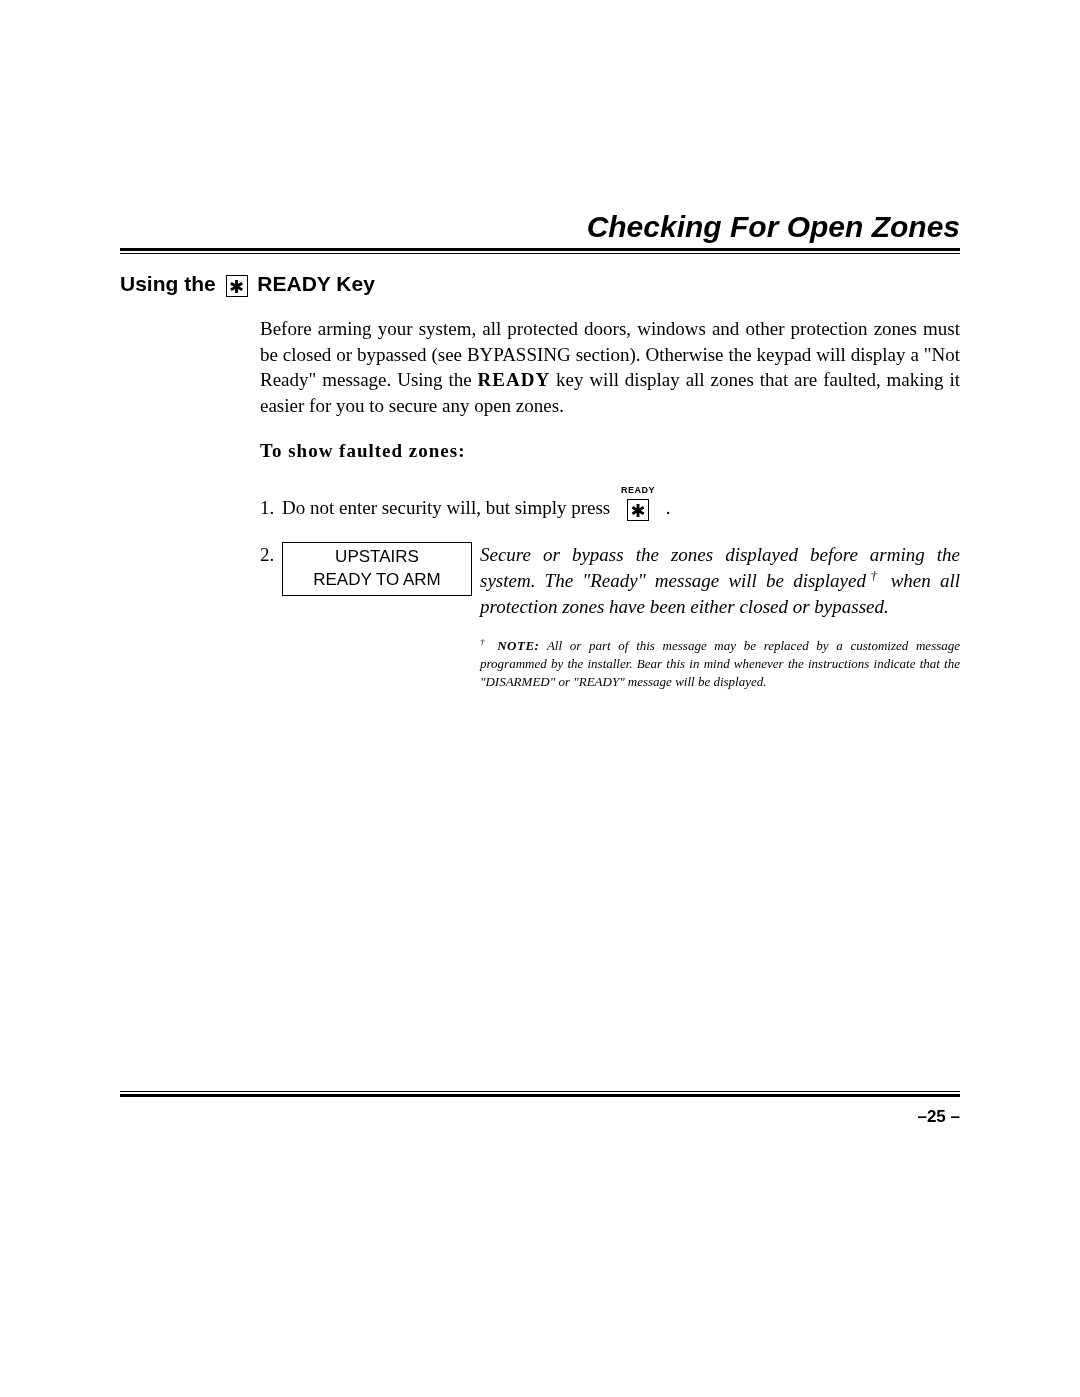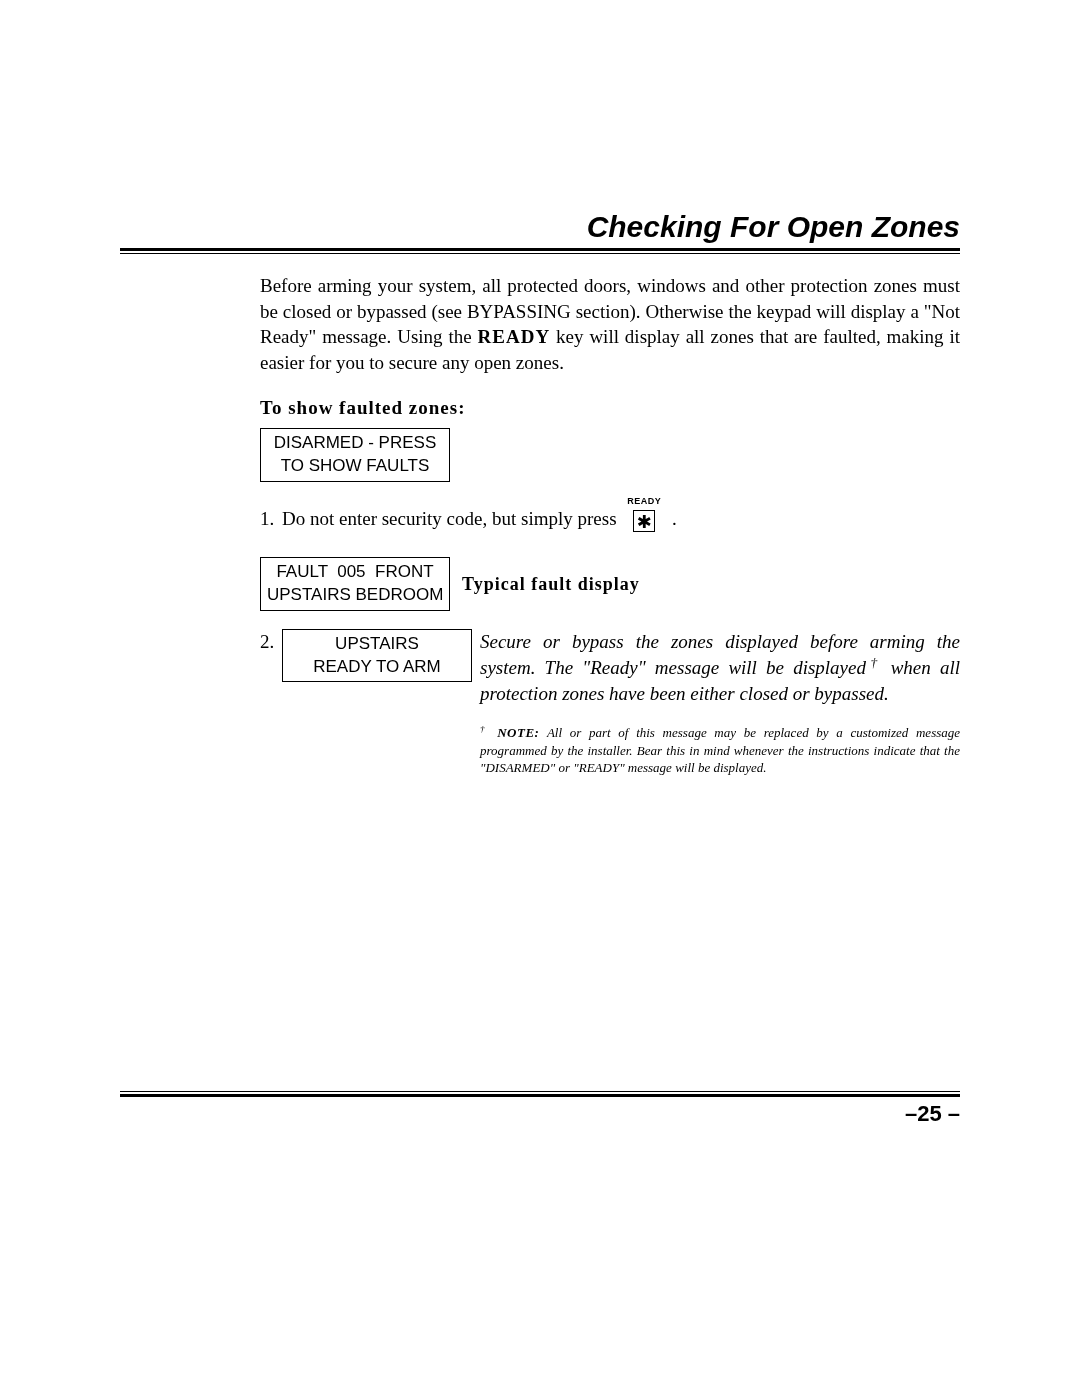--- a/index.html
+++ b/index.html
@@ -161,67 +161,59 @@
     left: 120px;
     right: 120px;
     bottom: 300px;
   }
   .page-num {
     position: absolute;
     right: 120px;
     bottom: 270px;
     font-family: Arial, Helvetica, sans-serif;
     font-weight: bold;
-    font-size: 22px;
+    font-size: 17px;
   }
 </style>
 </head>
 <body>
 
 <div class="page">
 
   <h1 class="title">Checking For Open Zones</h1>
   <hr class="rule-thick">
   <hr class="rule-thin">
 
+  <div class="subhead">
+    <span>Using the </span><span class="keybox">✱</span><span>  READY Key</span>
+  </div>
 
   <div class="content">
 
     <p class="intro oldstyle">
       <span>Before arming your system, all protected doors, windows and other protection zones must be closed or bypassed (see BYPASSING section).  Otherwise the keypad will display a "Not Ready" message. Using the </span><span class="bold" style="letter-spacing:1px">READY</span><span> key will display all zones that are faulted, making it easier for you to secure any open zones.</span>
     </p>
 
     <div class="section-label oldstyle">To show faulted zones:</div>
 
     <div class="row">
-      <div class="lcd">
-        <div class="lcd-line">DISARMED - PRESS</div>
-        <div class="lcd-line">TO SHOW FAULTS</div>
-      </div>
     </div>
 
     <div class="step-row oldstyle">
       <div class="step-num">1.</div>
       <div class="step-body">
-        <span>Do not enter security code, but simply press</span>
+        <span>Do not enter security will, but simply press</span>
         <span class="key-with-label">
           <span class="key-label">READY</span>
           <span class="keybox">✱</span>
         </span>
         <span style="margin-left:10px">.</span>
       </div>
     </div>
 
-    <div class="row" style="margin-top:22px">
-      <div class="lcd">
-        <div class="lcd-line">FAULT  005  FRONT</div>
-        <div class="lcd-line">UPSTAIRS BEDROOM</div>
-      </div>
-      <div class="fault-label oldstyle">Typical fault display</div>
-    </div>
 
     <div class="step2-row">
       <div class="step2-num oldstyle">2.</div>
       <div class="lcd">
         <div class="lcd-line">UPSTAIRS</div>
         <div class="lcd-line">READY TO ARM</div>
       </div>
       <div class="step2-text oldstyle">
         <span>Secure or bypass the zones displayed before arming the system. The "Ready" message will be displayed</span><sup>†</sup><span> when all protection zones have been either closed or bypassed.</span>
         <div class="footnote">

